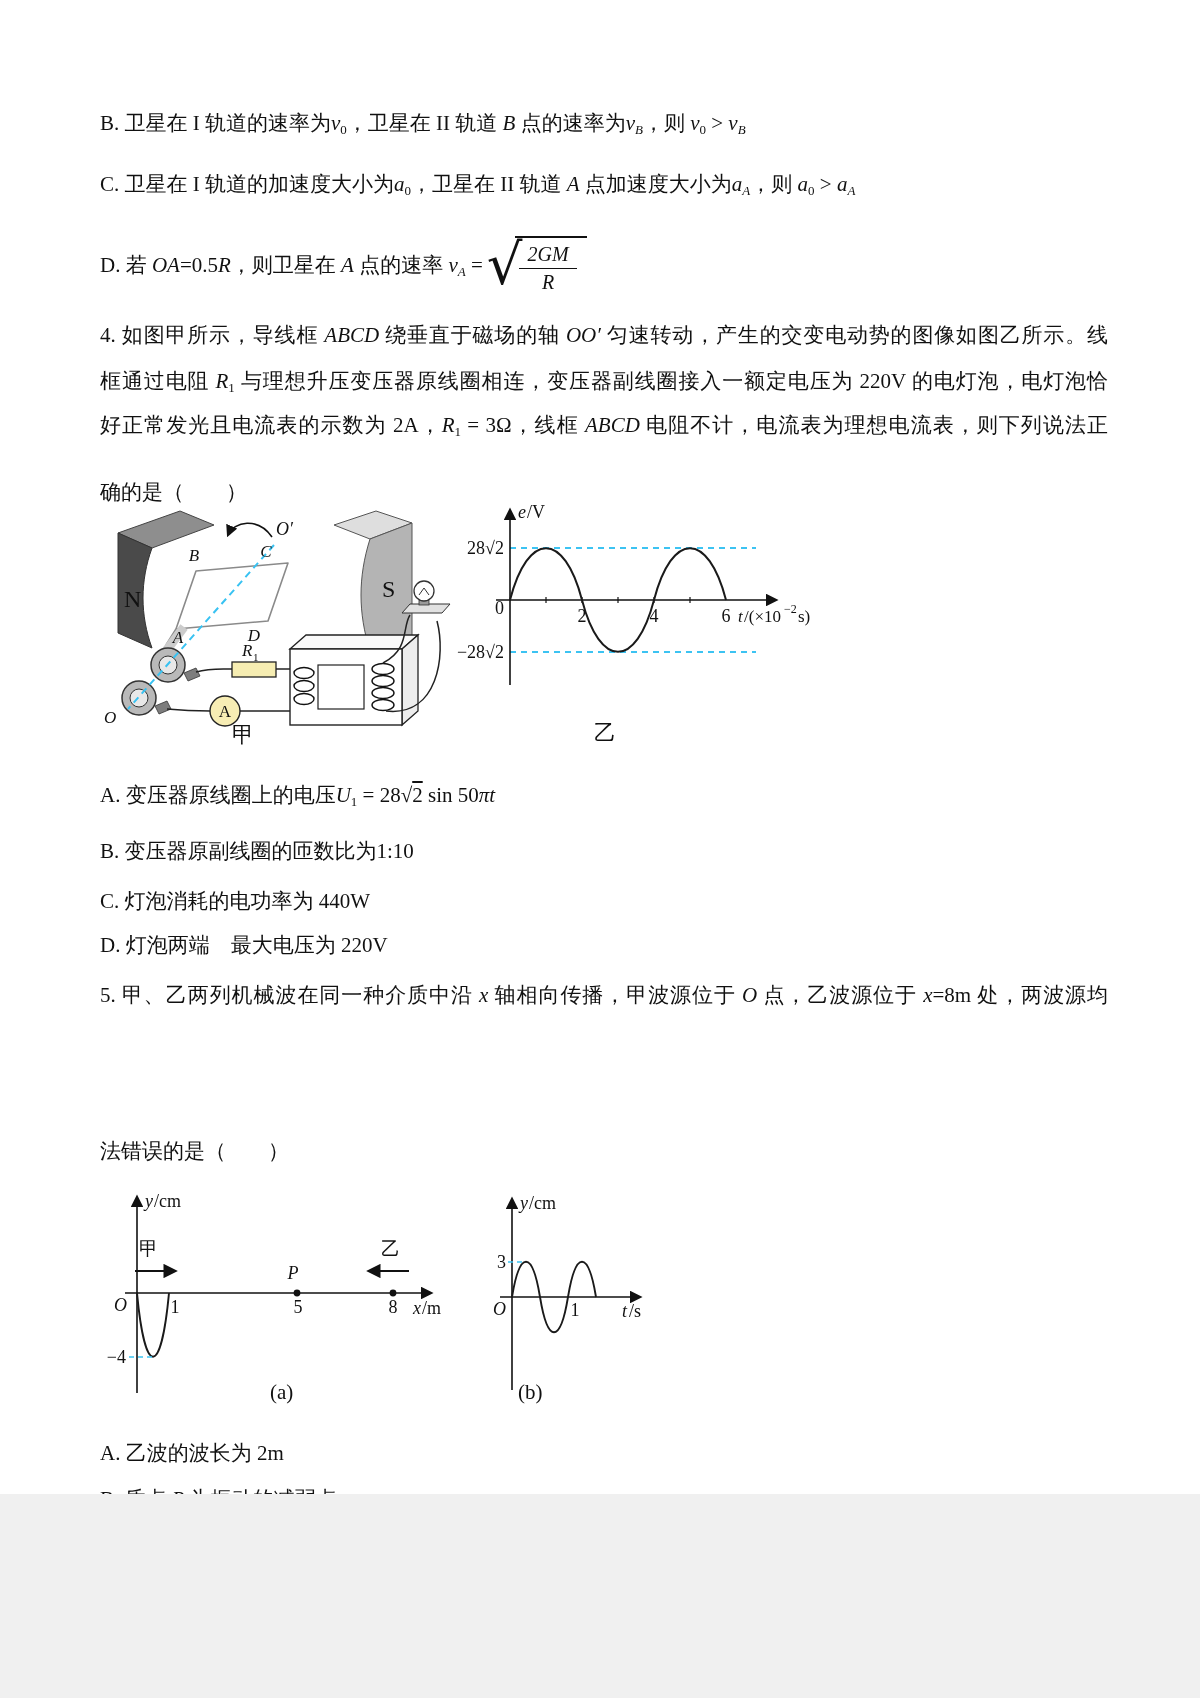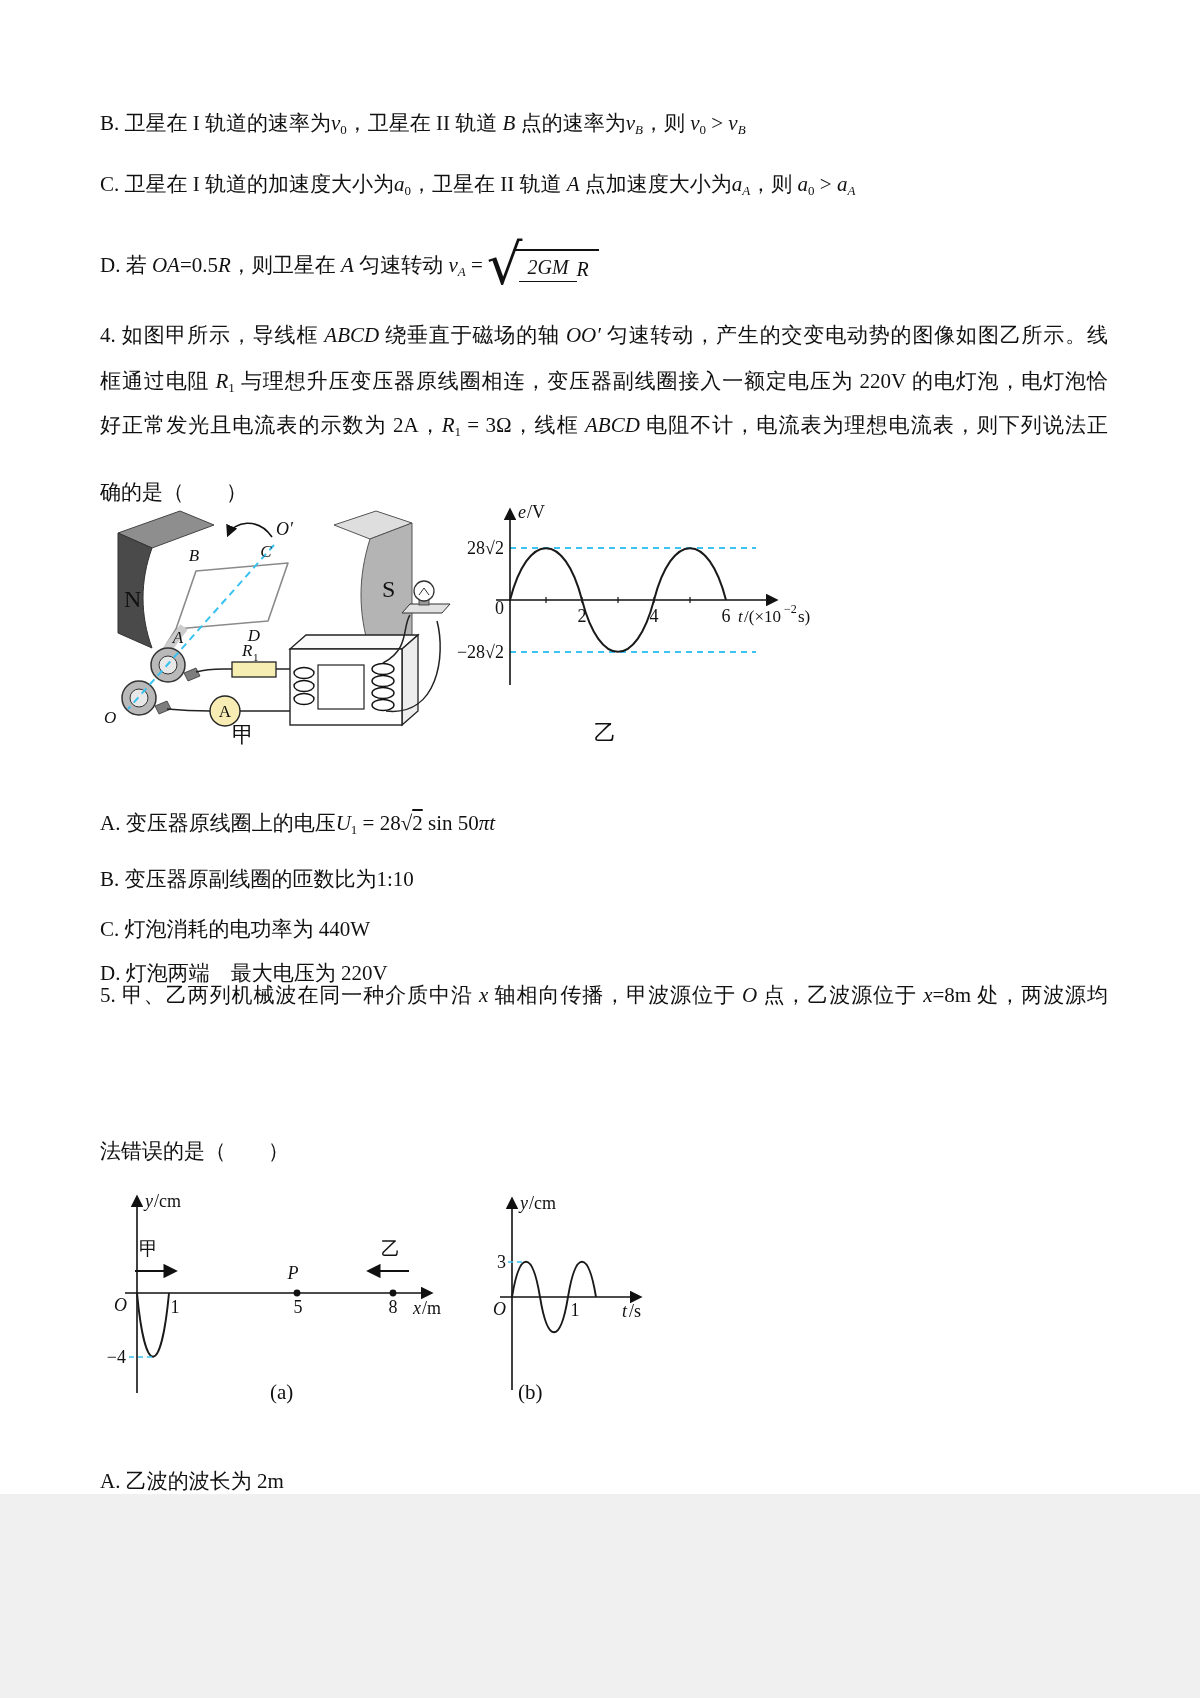--- a/index.html
+++ b/index.html
@@ -1,46 +1,46 @@
 <!DOCTYPE html>
 <html><head>
 <meta charset="utf-8">
 <style>
   html,body{margin:0;padding:0;background:#f0f0f0;}
   .page{position:relative;width:1200px;height:1494px;background:#ffffff;margin:0 auto;
         font-family:"Liberation Serif","DejaVu Serif",serif;color:#111;overflow:hidden;}
   .line{position:absolute;font-size:21px;line-height:30px;white-space:nowrap;}
   .stem{left:100px;width:1008px;white-space:normal;}
   .just{text-align:justify;text-align-last:justify;}
-  .opt{left:100px;margin-top:28px;}
+  .opt{left:100px;}
   .i{font-style:italic;}
   .b{font-size:13px;vertical-align:-4px;}
   .ib{font-style:italic;font-size:13px;vertical-align:-4px;}
   .ol{text-decoration:overline;}
   .dline{position:absolute;left:100px;display:flex;align-items:center;height:70px;font-size:21px;}
   .bigrad{display:inline-flex;align-items:center;margin-left:4px;}
   .bigrad-sign{font-family:"DejaVu Sans",sans-serif;font-size:56px;line-height:0.85;font-weight:400;}
   .bigrad-body{border-top:2px solid #111;padding:4px 10px 0 4px;margin-left:-7px;}
-  .frac{display:inline-flex;flex-direction:row;align-items:center;font-size:20px;line-height:1.15;}
+  .frac{display:inline-flex;flex-direction:column;align-items:center;font-size:20px;line-height:1.15;}
   .frac-num{padding:0 8px 2px;border-bottom:1.5px solid #111;}
   .frac-den{padding-top:2px;}
   .caption{position:absolute;font-size:22px;}
   .figwrap{position:absolute;}
   .footer{position:absolute;top:1642px;left:0;width:100%;text-align:center;font-size:22px;}
   svg text{font-family:"Liberation Serif","DejaVu Serif",serif;fill:#111;}
 </style>
 </head>
 <body>
 
 <div class="page">
 
   <div class="line" style="top:108px;left:100px"><span>B.  卫星在 I 轨道的速率为</span><span class="i">v</span><span class="b">0</span><span>，卫星在 II 轨道 </span><span class="i">B</span><span> 点的速率为</span><span class="i">v</span><span class="ib">B</span><span>，则 </span><span class="i">v</span><span class="b">0</span><span> &gt; </span><span class="i">v</span><span class="ib">B</span></div>
   <div class="line" style="top:169px;left:100px"><span>C.  卫星在 I 轨道的加速度大小为</span><span class="i">a</span><span class="b">0</span><span>，卫星在 II 轨道 </span><span class="i">A</span><span> 点加速度大小为</span><span class="i">a</span><span class="ib">A</span><span>，则 </span><span class="i">a</span><span class="b">0</span><span> &gt; </span><span class="i">a</span><span class="ib">A</span></div>
   <div class="dline" style="top:230px">
-    <span><span>D.  若 </span><span class="i">OA</span><span>=0.5</span><span class="i">R</span><span>，则卫星在 </span><span class="i">A</span><span> 匀速转动 </span><span class="i">v</span><span class="ib">A</span><span> =</span></span>
+    <span><span>D.  若 </span><span class="i">OA</span><span>=0.5</span><span class="i">R</span><span>，则卫星在 </span><span class="i">A</span><span> 点的速率 </span><span class="i">v</span><span class="ib">A</span><span> =</span></span>
     <span class="bigrad">
       <span class="bigrad-sign">√</span>
       <span class="bigrad-body">
         <span class="frac">
           <span class="frac-num i">2GM</span>
           <span class="frac-den i">R</span>
         </span>
       </span>
     </span>
   </div>

